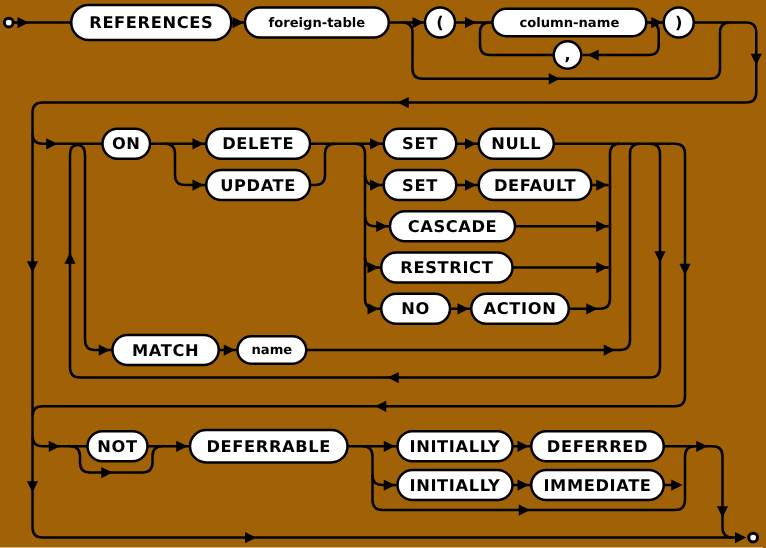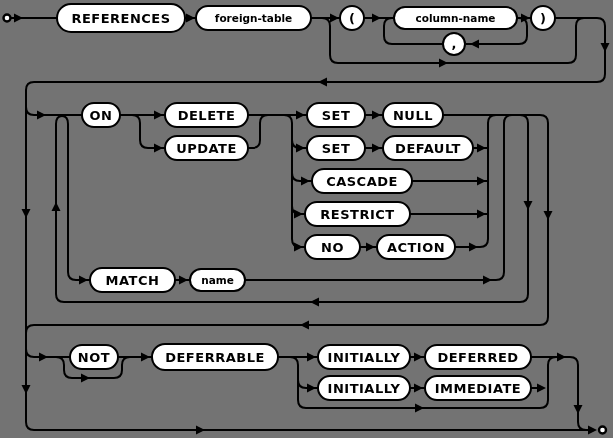--- a/index.html
+++ b/index.html
@@ -1,16 +1,16 @@
 <!DOCTYPE html>
 <html><head>
 <meta charset="utf-8">
 <style>
   html,body{margin:0;padding:0;background:#fff;}
-  .stage{width:613px;height:438px;background:#737373;position:relative;overflow:hidden;}
+  .stage{width:613px;height:438px;background:#a16207;position:relative;overflow:hidden;}
   svg{display:block;}
   .ln{fill:none;stroke:#000;stroke-width:2;stroke-linejoin:round;}
   .ah{fill:#000;stroke:none;}
   .node-shape{fill:#fff;stroke:#000;stroke-width:2;}
   .term-circle{fill:#fff;stroke:#000;stroke-width:2.4;}
   text{fill:#000;text-anchor:middle;}
   .kw{font:bold 13px "DejaVu Sans", sans-serif;letter-spacing:.5px;}
   .id{font:bold 10.5px "DejaVu Sans", sans-serif;}
   .pn{font:bold 13px "DejaVu Sans", sans-serif;}
 </style>

